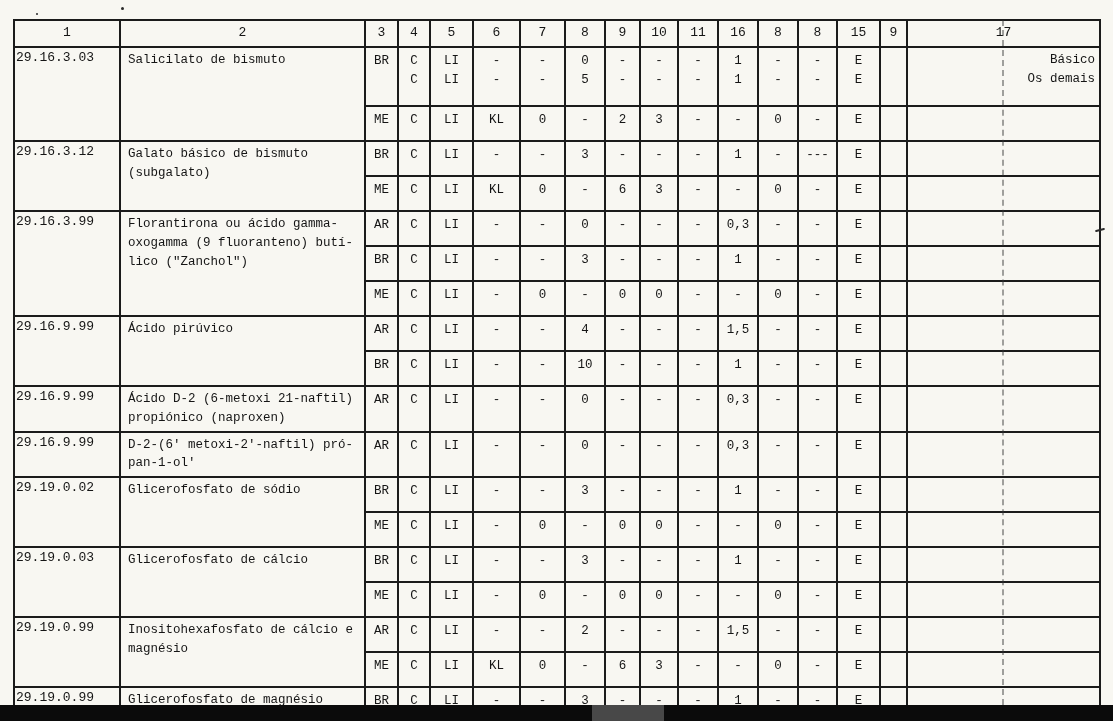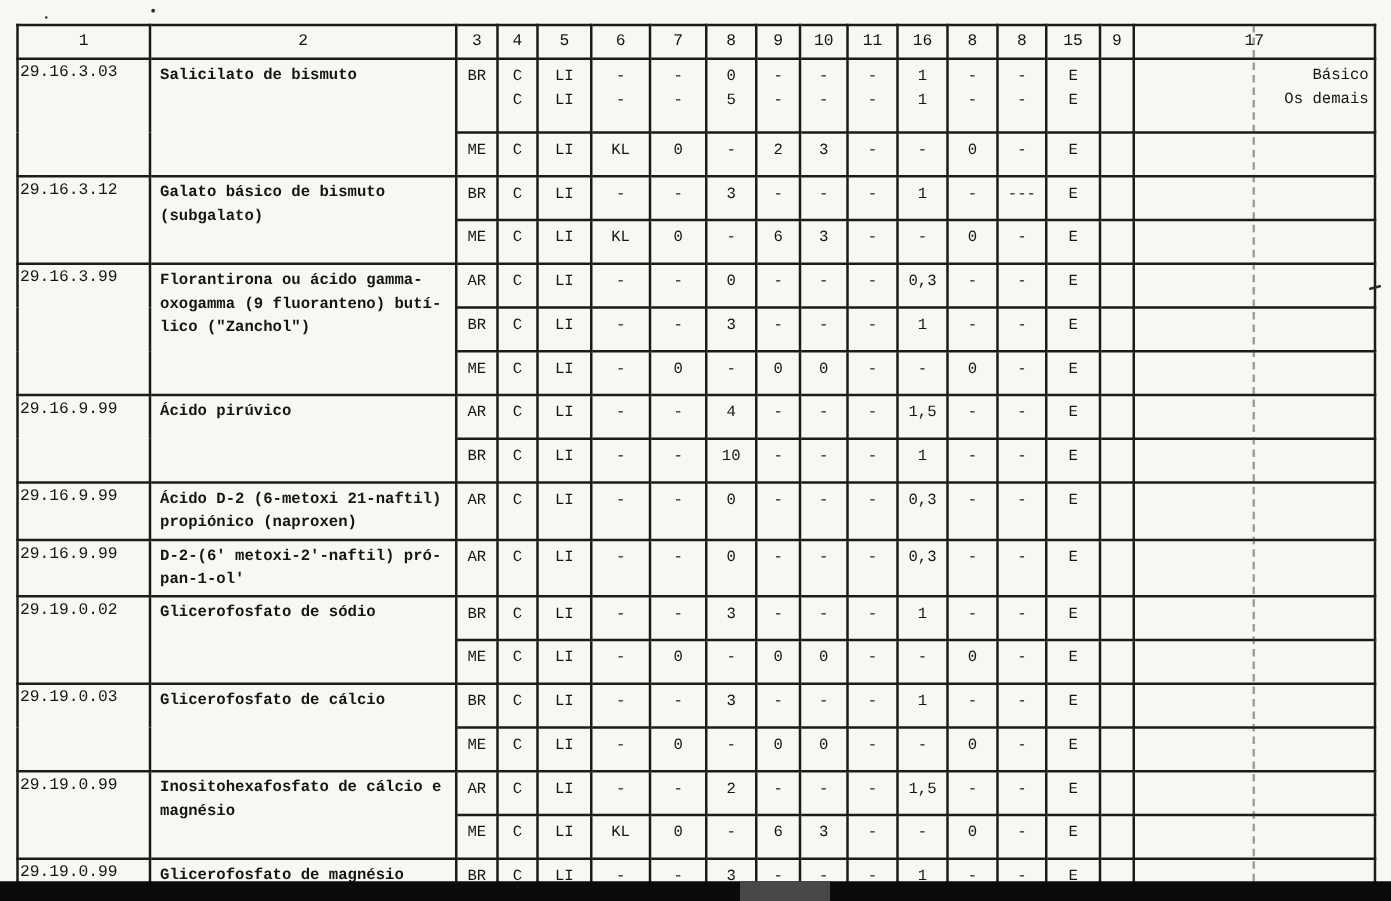--- a/index.html
+++ b/index.html
@@ -13,21 +13,21 @@
     border-collapse:collapse;table-layout:fixed;
   }
   th,td{
     border:2px solid #1b1b1b;color:#151515;
     font-family:"Liberation Mono","DejaVu Sans Mono",monospace;
     font-weight:normal;overflow:hidden;
   }
   th{font-size:13px;height:23px;padding:0 0 2px 0;text-align:center;}
   td{font-size:12.5px;line-height:1.5;vertical-align:top;white-space:pre-line;}
   td.code{text-align:left;padding-top:0;font-size:13px;}
-  td.desc{text-align:left;padding:3px 5px 3px 7px;font-weight:bold;}
+  td.desc{text-align:left;padding:3px 5px 3px 7px;}
   td.marker,td.val{text-align:center;padding-top:4px;height:28px;}
   tr.dbl td.marker,tr.dbl td.val{height:52px;}
   td.note{text-align:right;padding:3px 4px 3px 9px;}
   .crease{
     position:absolute;left:1002px;top:20px;height:685px;width:0;
     border-left:2px dashed rgba(50,50,50,.45);pointer-events:none;
   }
   .bottom-bar{position:absolute;left:0;top:705px;width:1113px;height:16px;}
   .bar-segment{position:absolute;left:592px;top:0;width:72px;height:16px;}
   .speck{position:absolute;background:#2a2a2a;border-radius:50%;}

